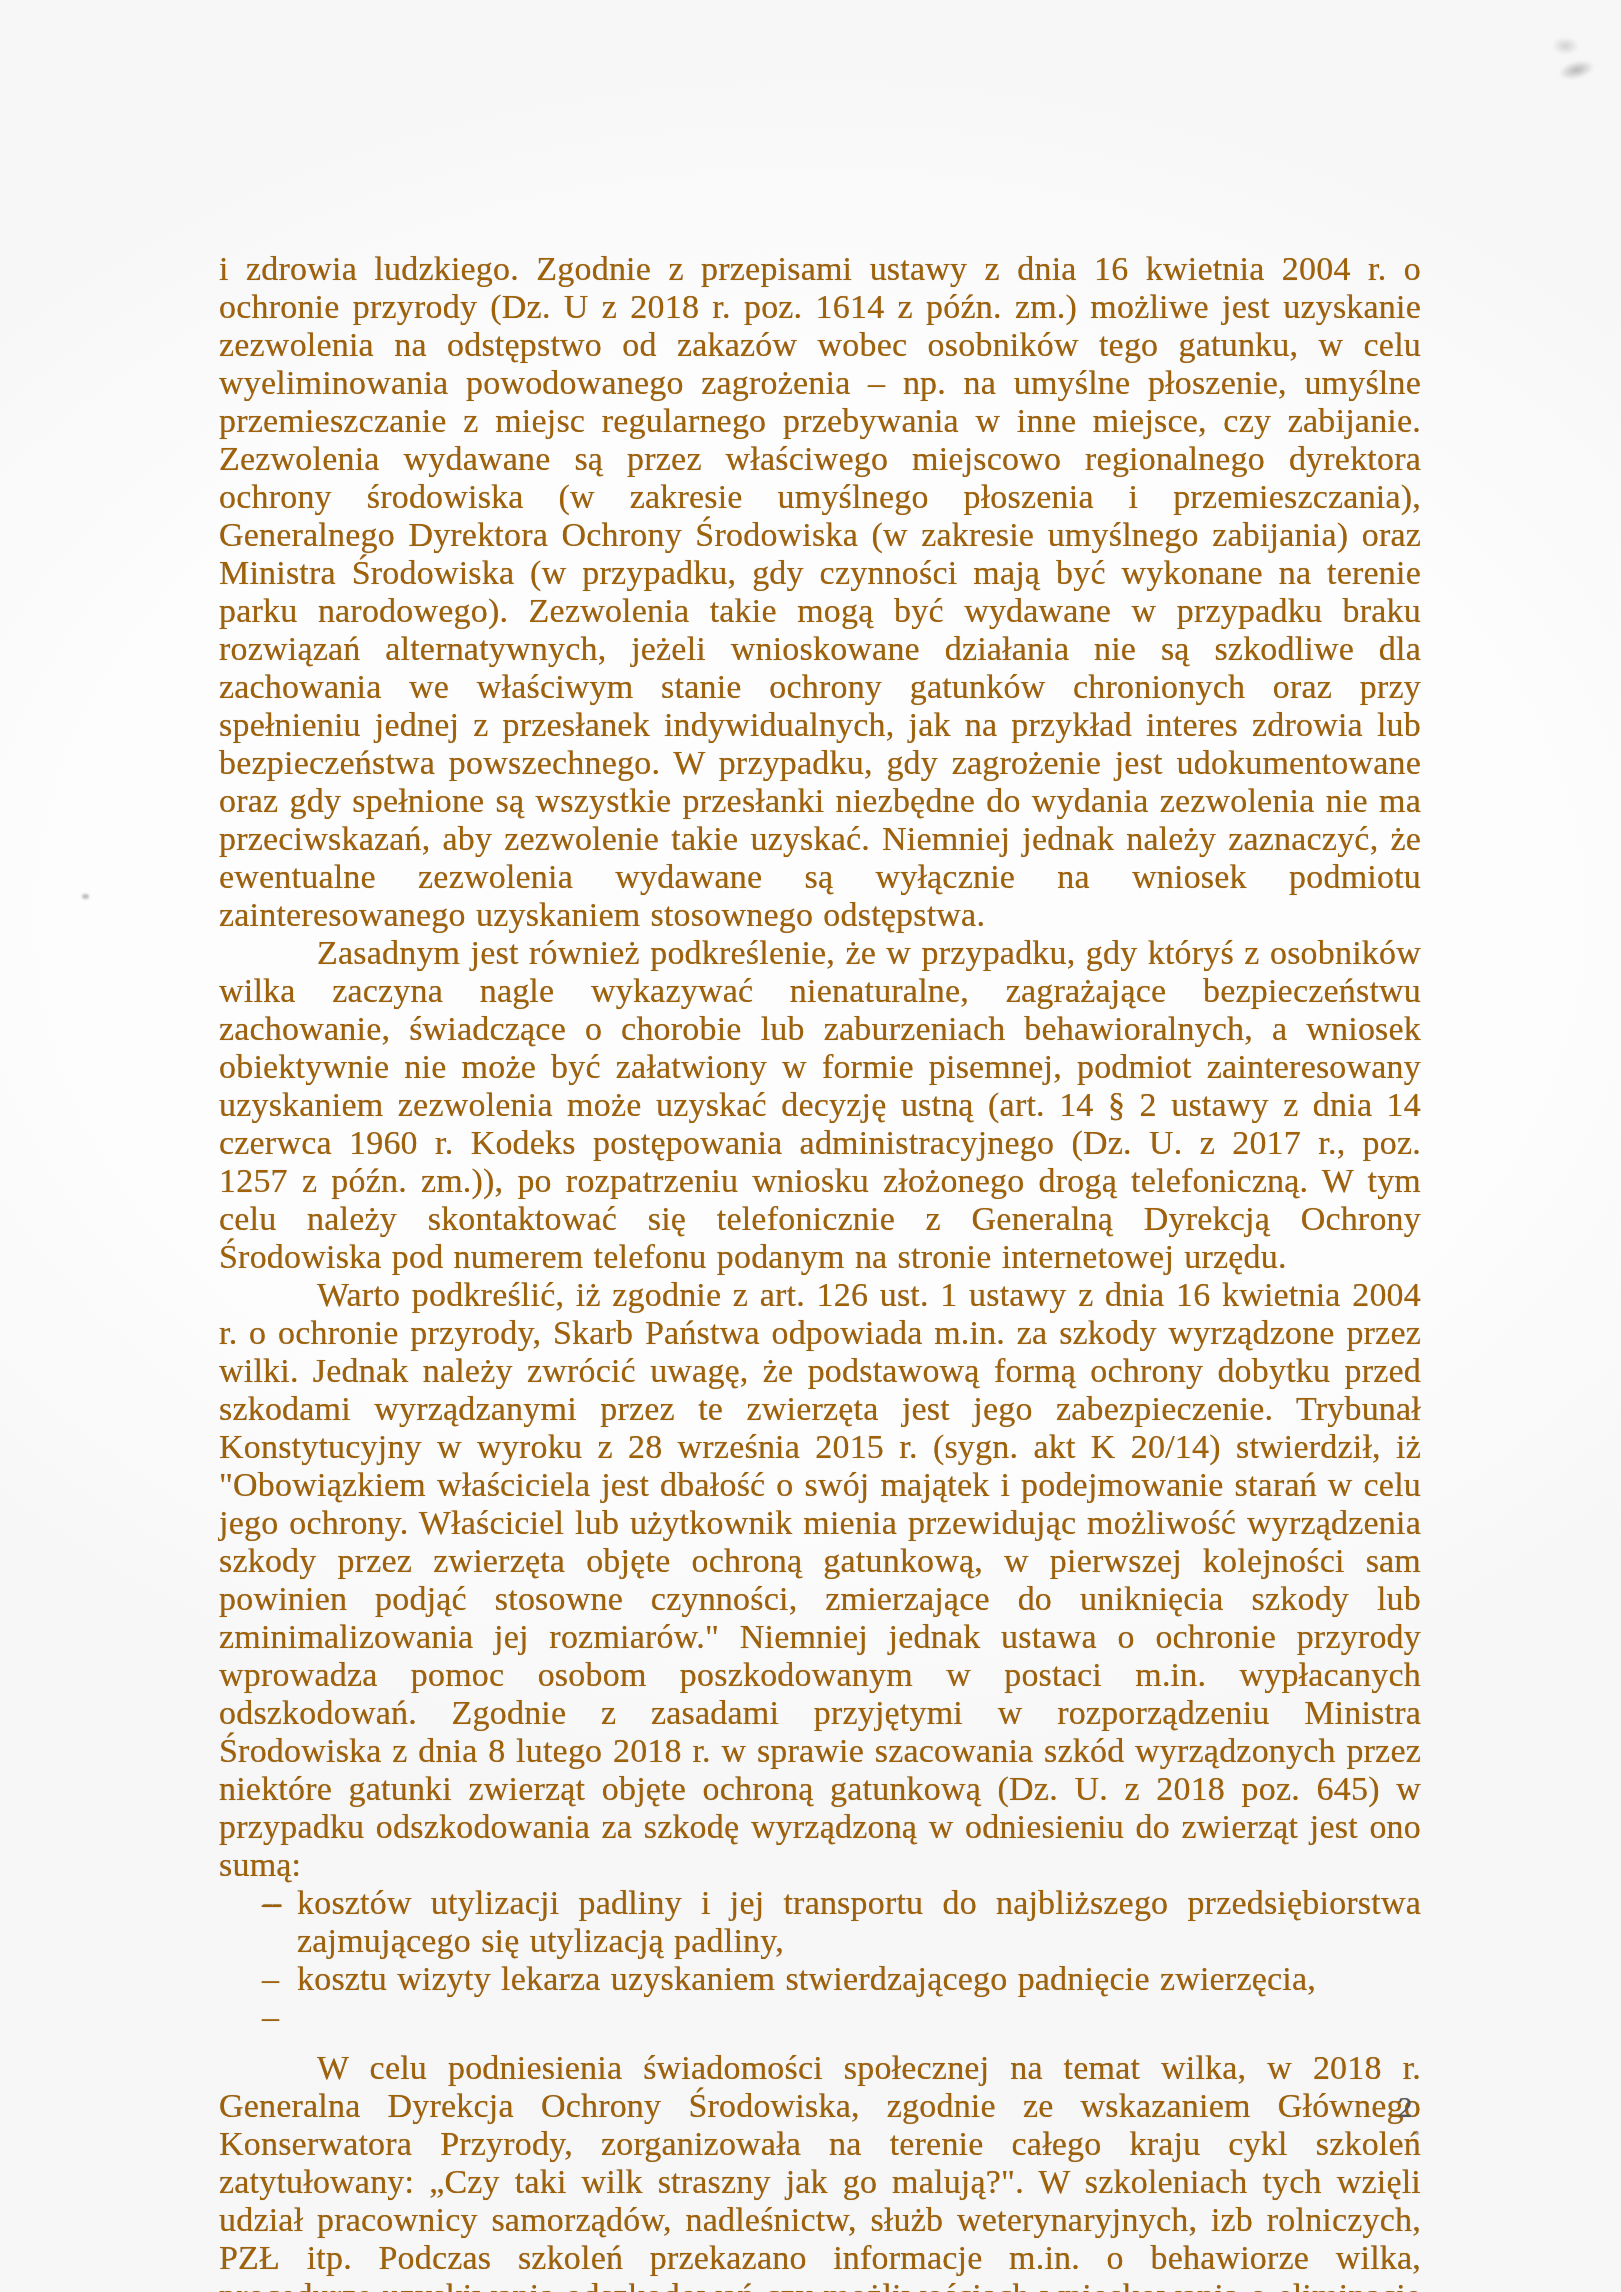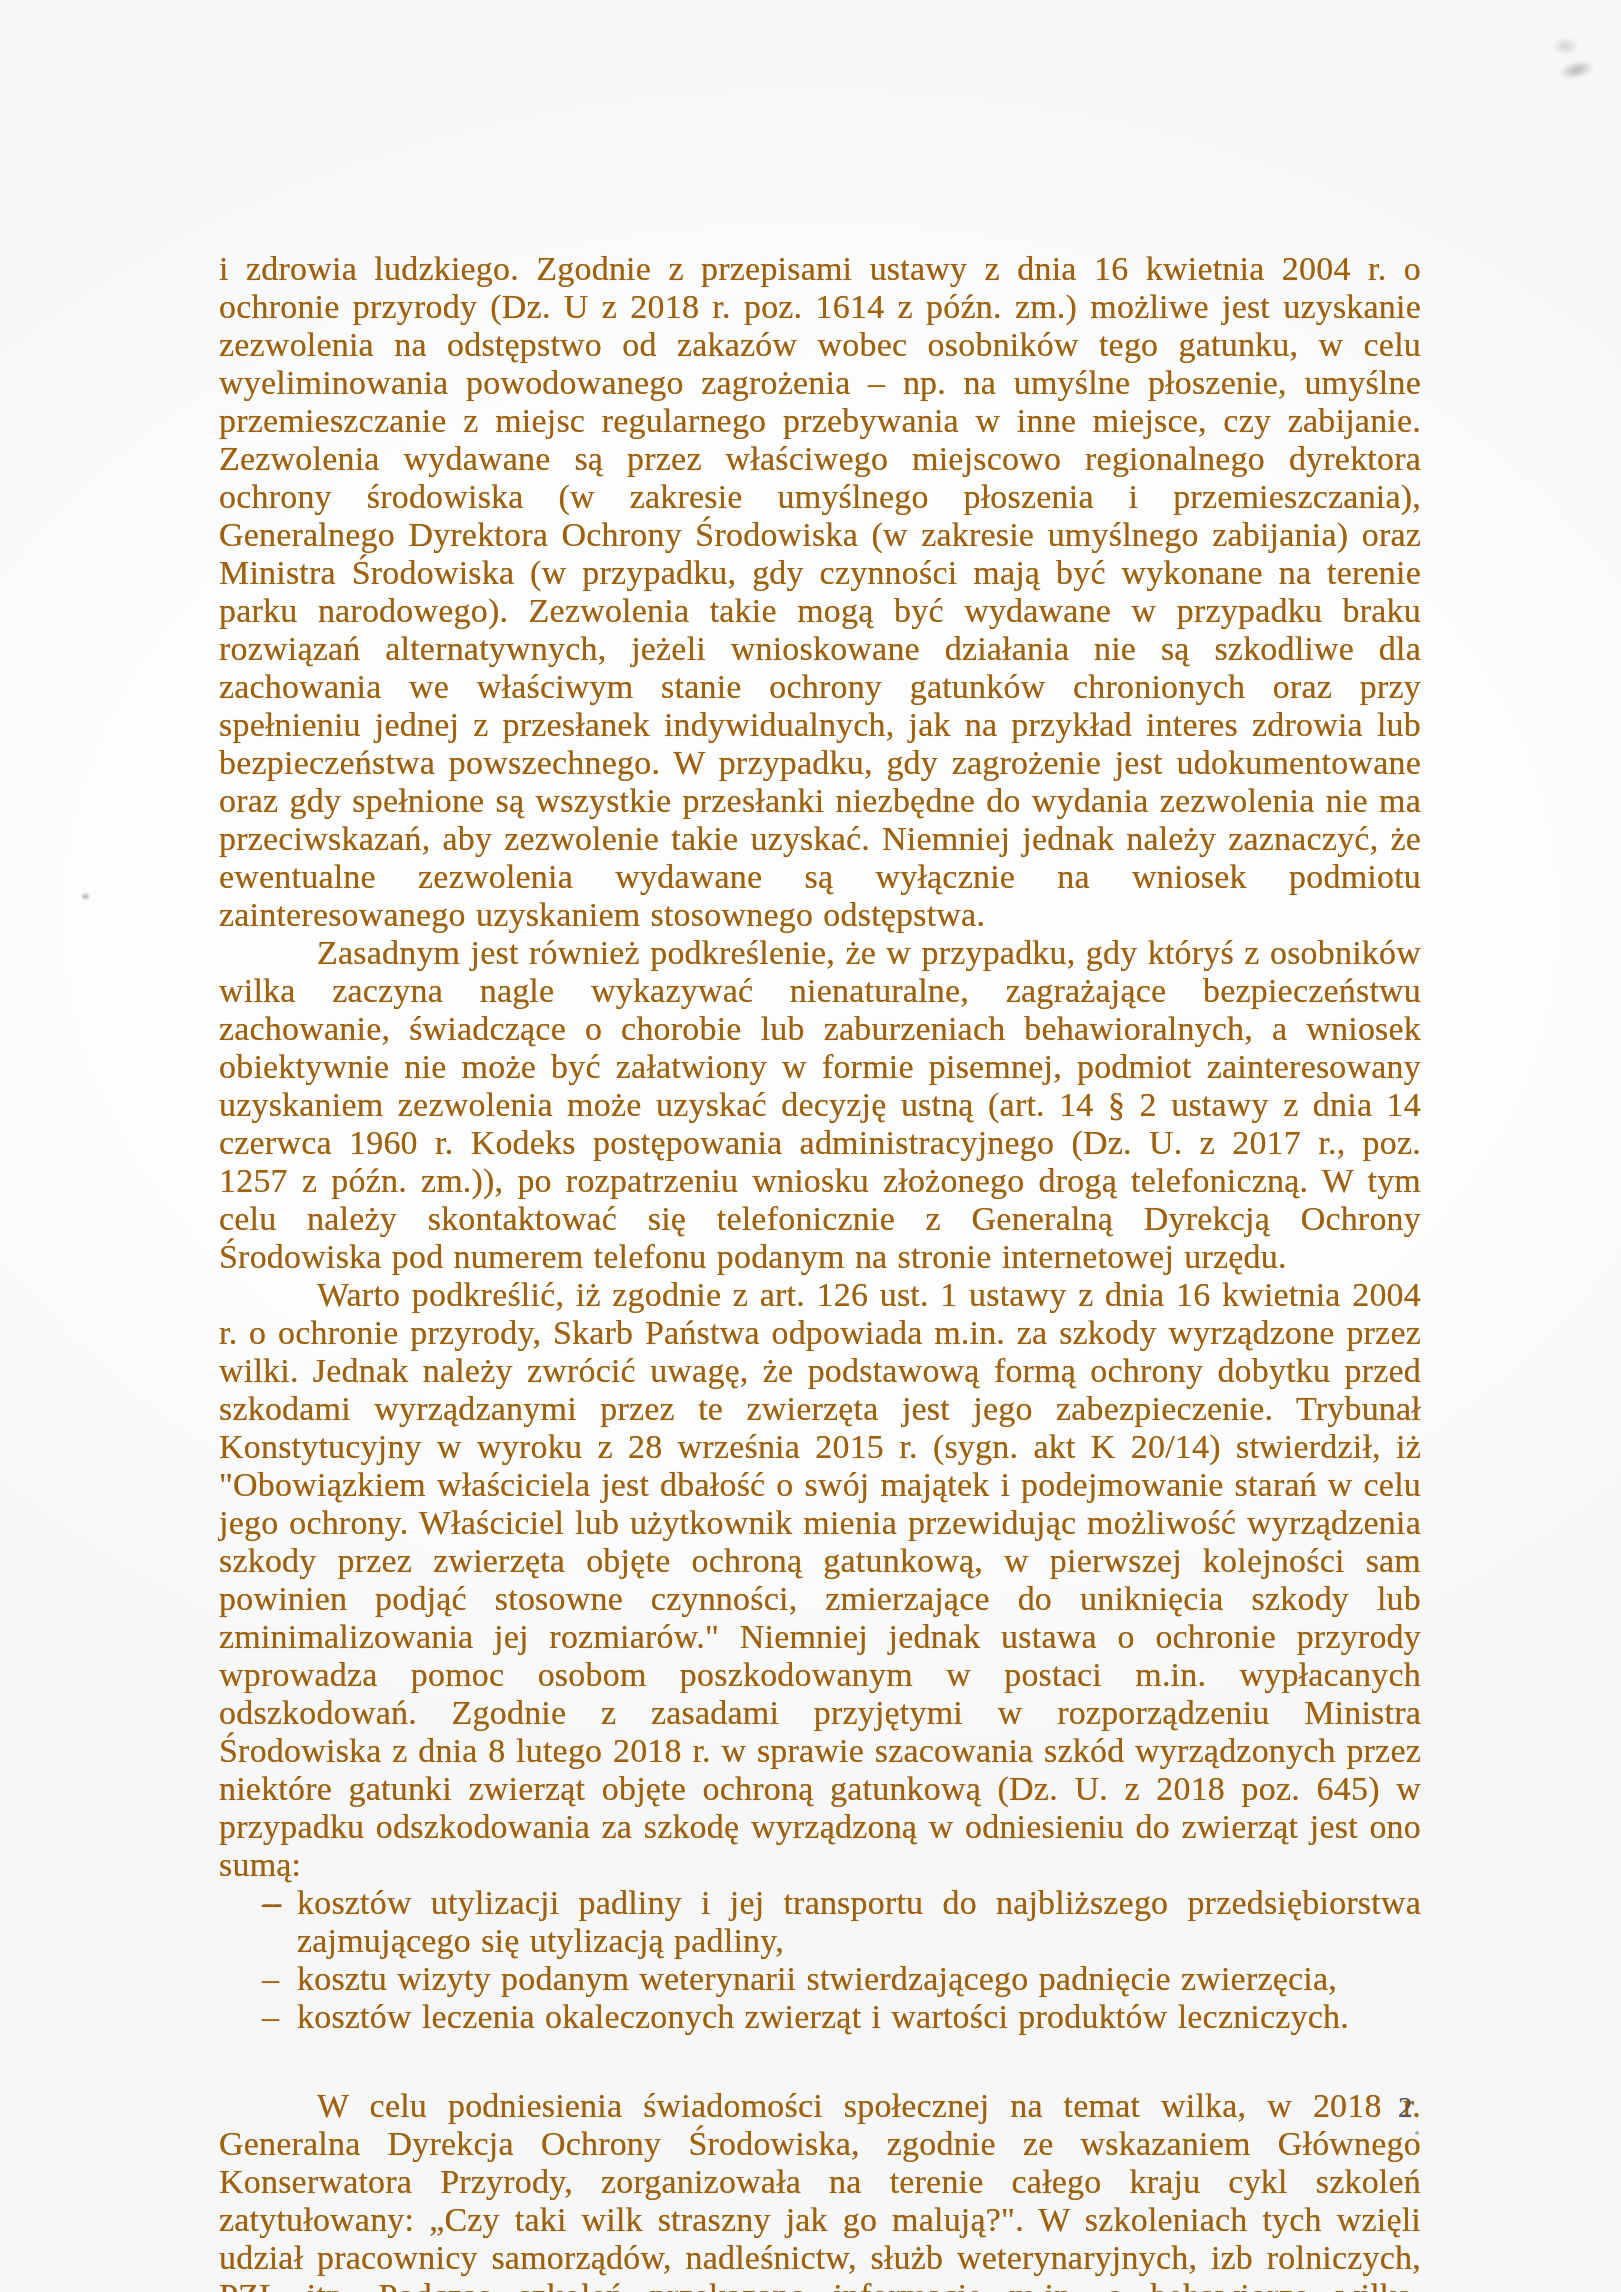--- a/index.html
+++ b/index.html
@@ -112,25 +112,24 @@
     <ul class="bullets">
       <li>
         <span class="marker">--</span>
       </li>
       <li>
         <span class="marker">–</span>
         <span class="btext">kosztów utylizacji padliny i jej transportu do najbliższego przedsiębiorstwa zajmującego się utylizacją padliny,</span>
       </li>
       <li>
         <span class="marker">–</span>
-        <span class="btext">kosztu wizyty podanym weterynarii stwierdzającego padnięcie zwierzęcia,</span>
+        <span class="btext">kosztu wizyty lekarza uzyskaniem stwierdzającego padnięcie zwierzęcia,</span>
       </li>
       <li>
         <span class="marker">–</span>
-        <span class="btext">kosztów leczenia okaleczonych zwierząt i wartości produktów leczniczych.</span>
       </li>
     </ul>
 
     <p class="para indent closing">W celu podniesienia świadomości społecznej na temat wilka, w 2018 r. Generalna Dyrekcja Ochrony Środowiska, zgodnie ze wskazaniem Głównego Konserwatora Przyrody, zorganizowała na terenie całego kraju cykl szkoleń zatytułowany: „Czy taki wilk straszny jak go malują?". W szkoleniach tych wzięli udział pracownicy samorządów, nadleśnictw, służb weterynaryjnych, izb rolniczych, PZŁ itp. Podczas szkoleń przekazano informacje m.in. o behawiorze wilka, procedurze uzyskiwania odszkodowań czy możliwościach wnioskowania o eliminację pojedynczych osobników</p>
 
   </div>
 
   <div class="pagenum">2</div>
   <div class="artifact pagenum-dot"></div>
 

